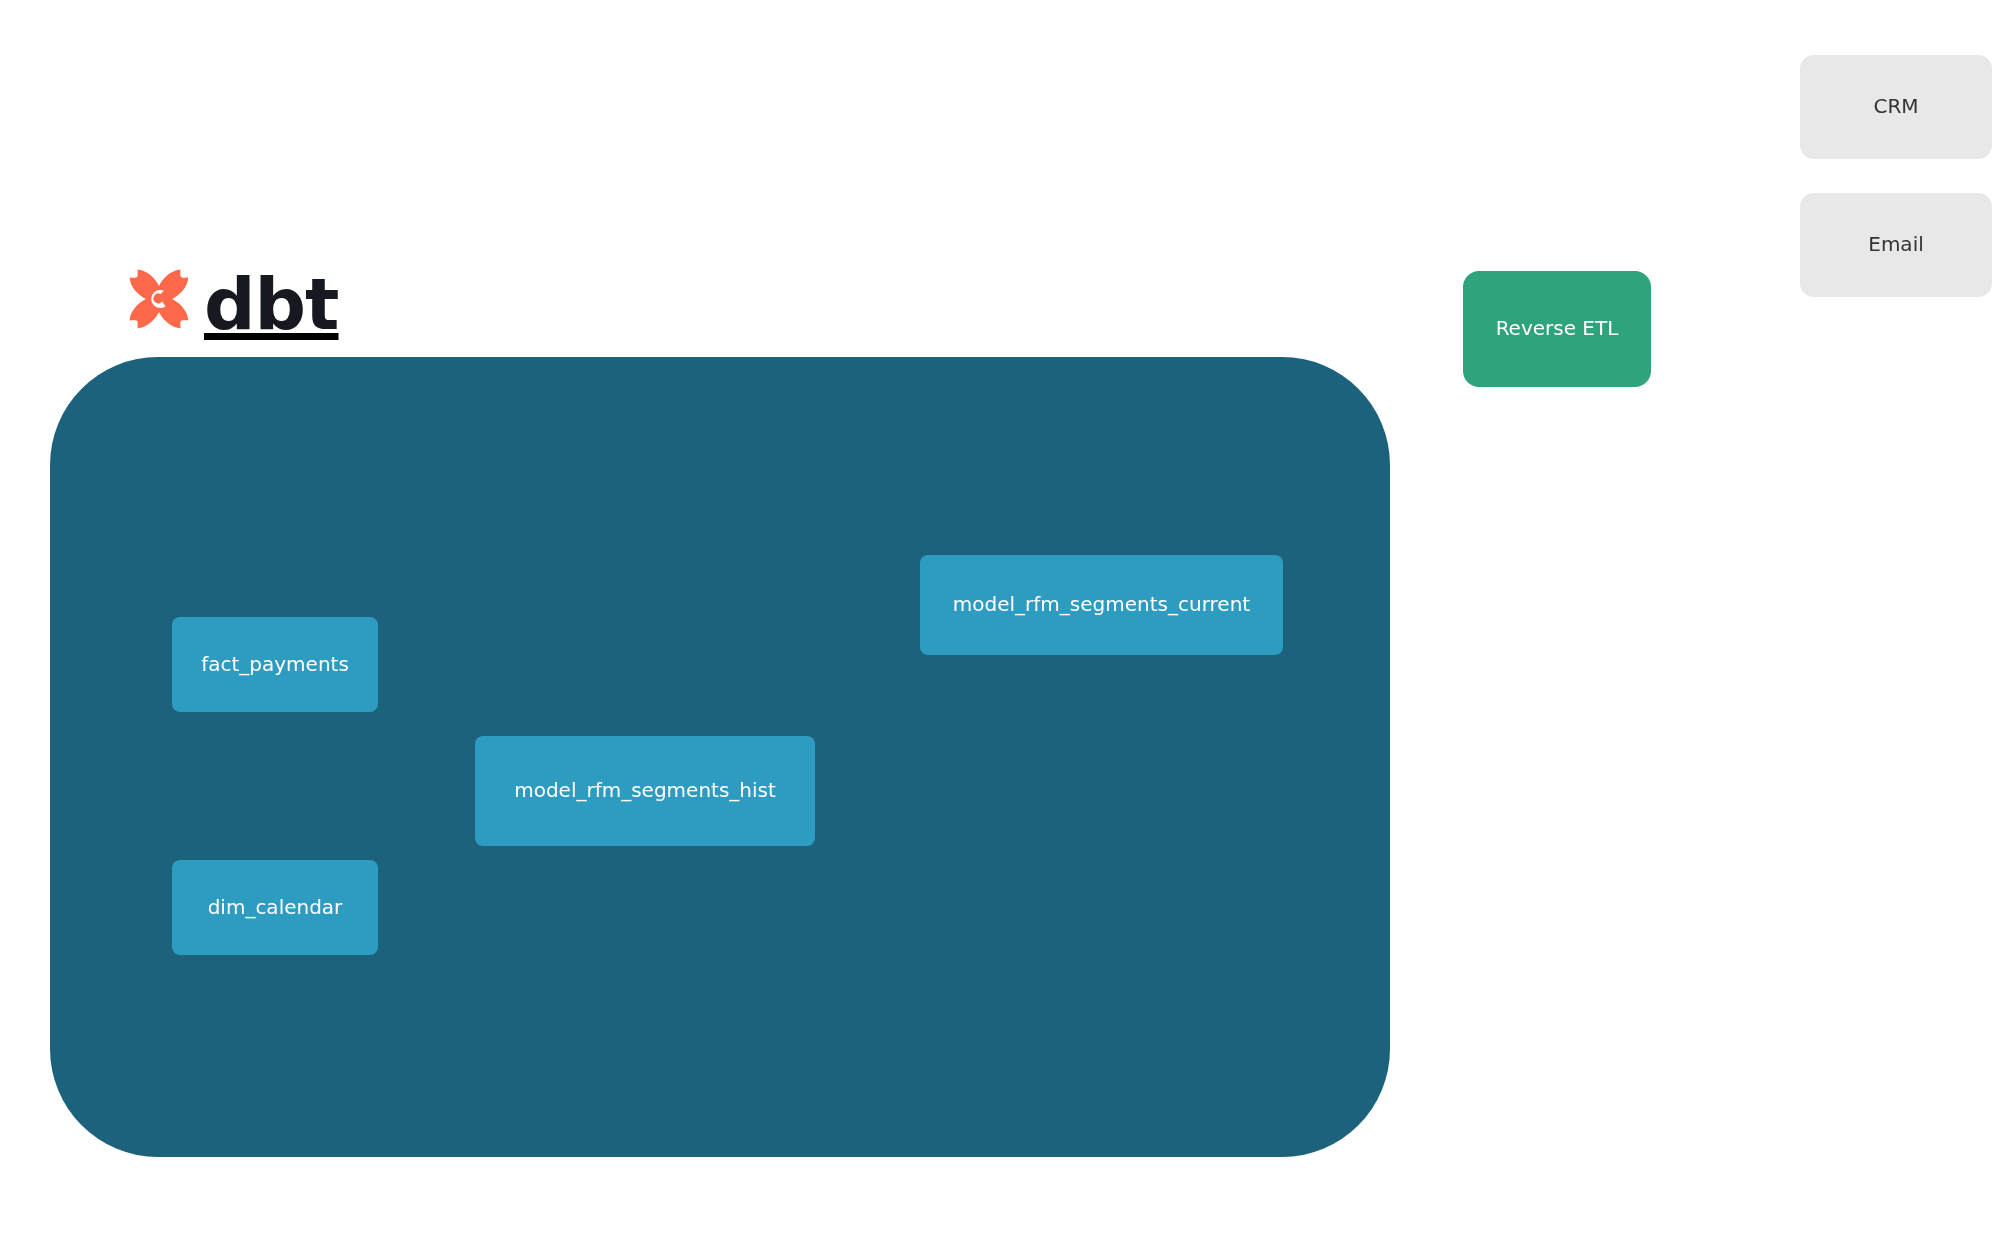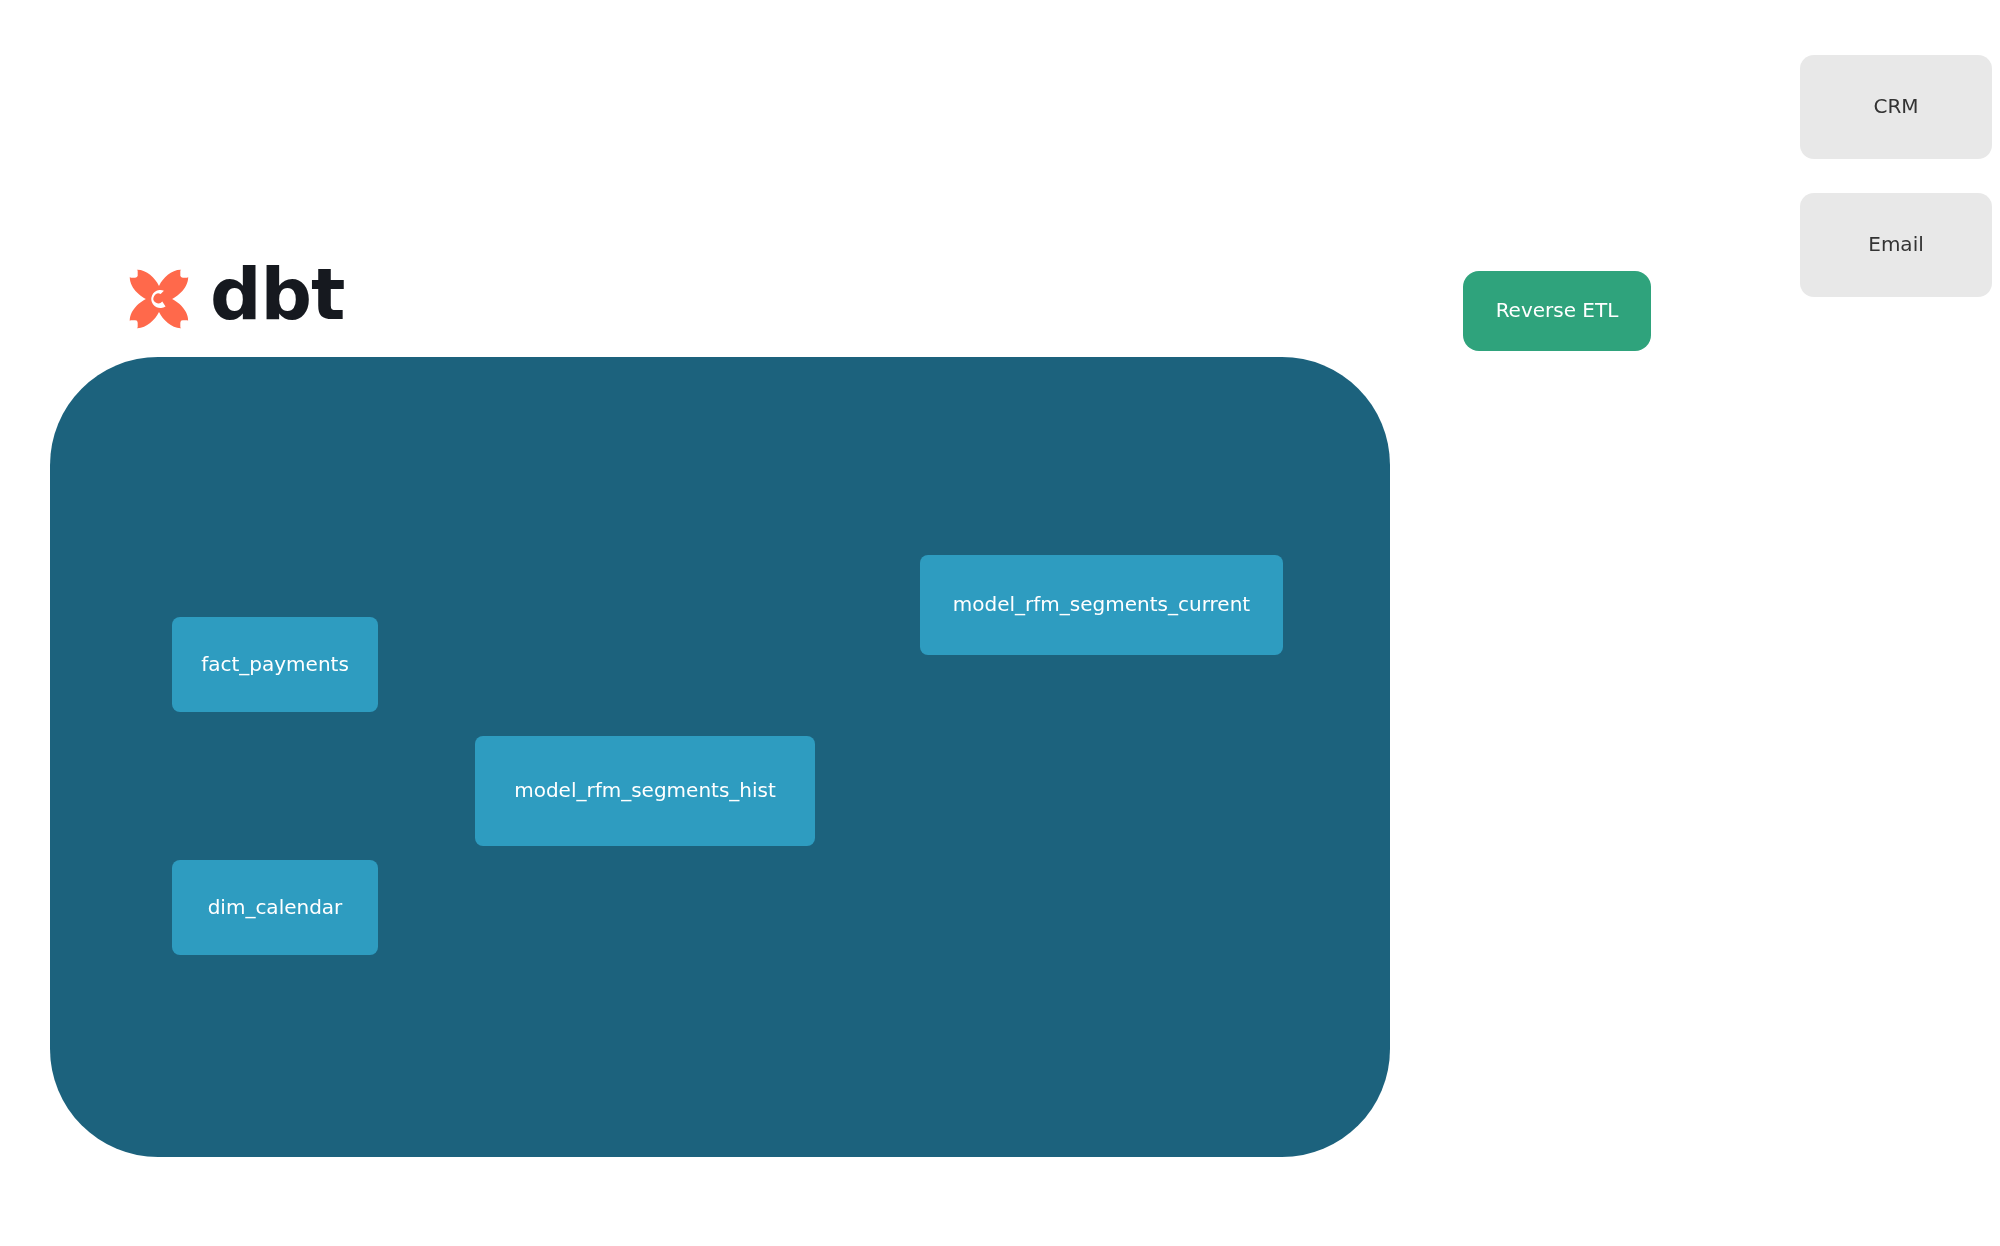--- a/index.html
+++ b/index.html
@@ -15,22 +15,23 @@
     overflow: hidden;
     font-family: "DejaVu Sans", "Liberation Sans", sans-serif;
   }
 
   
   #dbt-logo {
     position: absolute;
     left: 118px;
     top: 258px;
     display: flex;
-    align-items: flex-start;
-    gap: 10px;
+    align-items: flex-end;
+    gap: 4px;
+    text-decoration: underline;
   }
   #dbt-logo .mark { width: 82px; height: 82px; display: block; }
   #dbt-logo .wordmark {
     font-family: "DejaVu Sans", "Liberation Sans", sans-serif;
     font-weight: bold;
     font-size: 72px;
     line-height: 1;
     color: #16191f;
     letter-spacing: -1px;
   }
@@ -75,21 +76,21 @@
     border-radius: 14px;
   }
 
   
   #node-fact_payments            { left: 172px;  top: 617px;  width: 206px; height: 95px; }
   #node-dim_calendar             { left: 172px;  top: 860px;  width: 206px; height: 95px; }
   #node-model_rfm_segments_hist  { left: 475px;  top: 736px;  width: 340px; height: 110px; }
   #node-model_rfm_segments_current { left: 920px; top: 555px; width: 363px; height: 100px; }
 
   
-  #node-reverse_etl { left: 1463px; top: 271px; width: 188px; height: 80px; }
+  #node-reverse_etl { left: 1463px; top: 271px; width: 188px; height: 116px; }
 
   
   #node-crm         { left: 1800px; top: 55px;  width: 192px; height: 104px; }
   #node-email       { left: 1800px; top: 193px; width: 192px; height: 104px; }</style>
 </head>
 <body>
 
 <div id="canvas">
 
   

